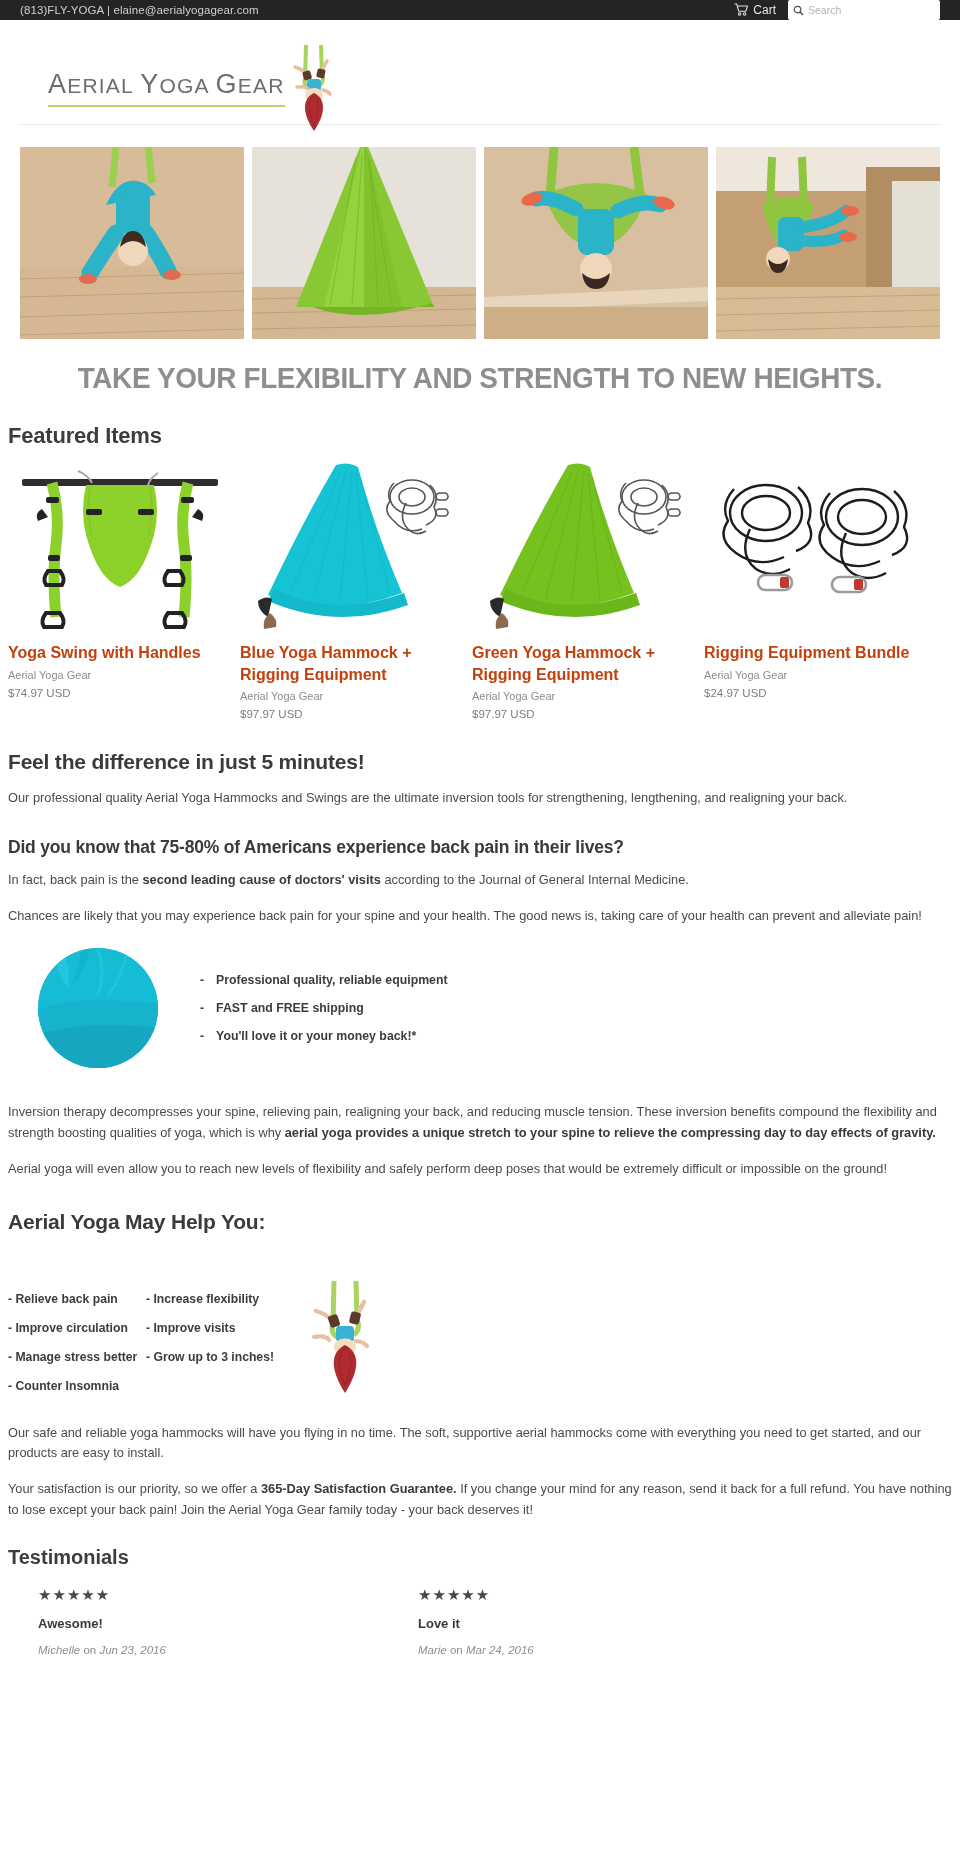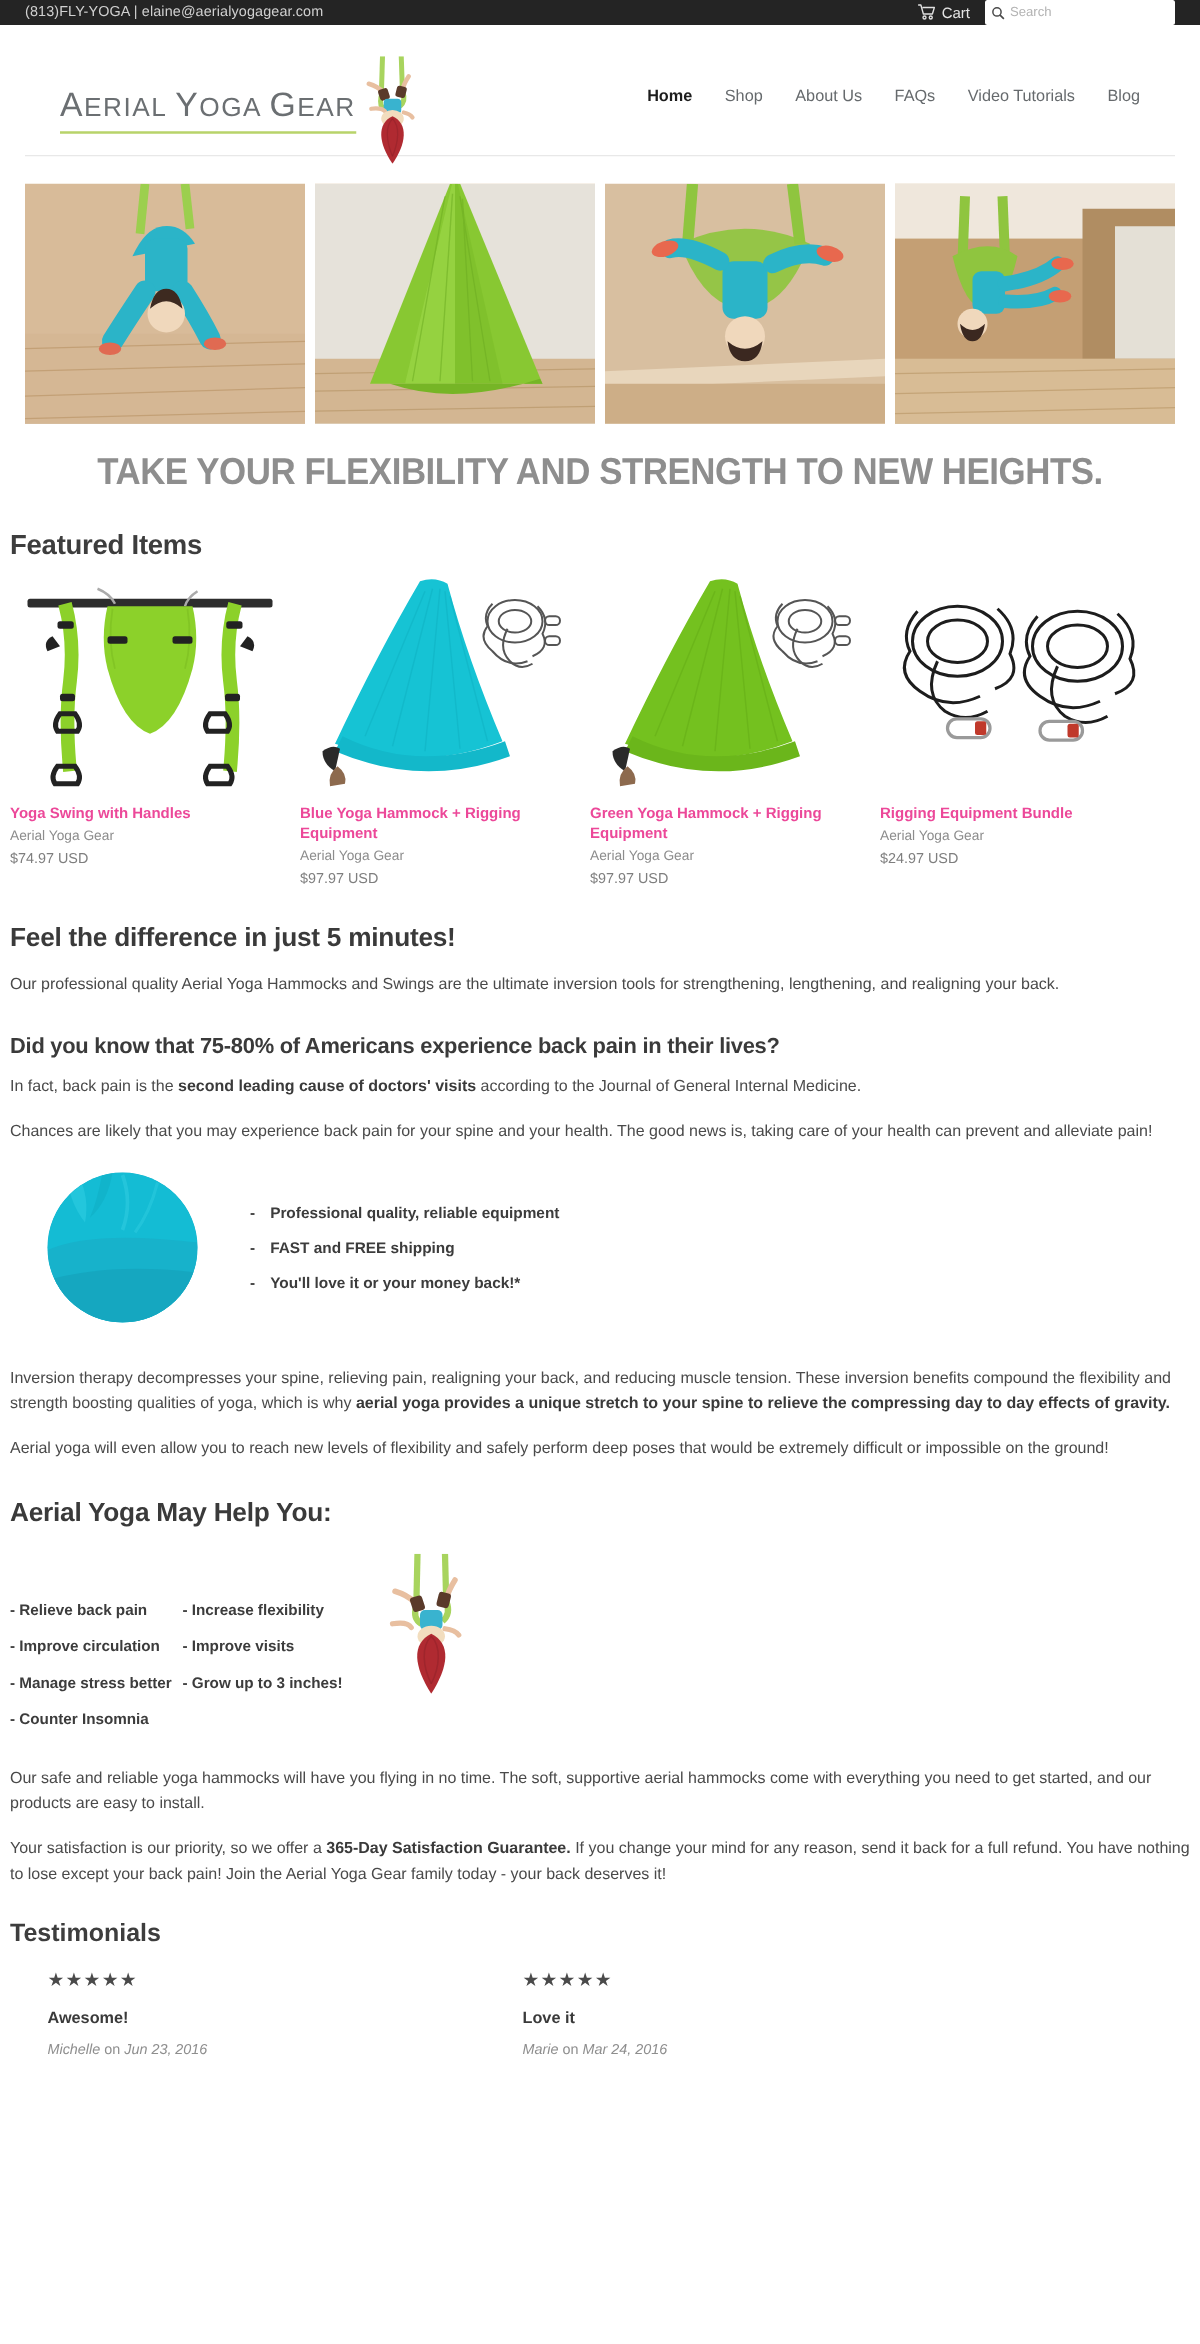--- a/index.html
+++ b/index.html
@@ -148,23 +148,23 @@
     width: 224px;
   }
   .product-img {
     width: 224px;
     height: 170px;
     background: #ffffff;
     position: relative;
     overflow: hidden;
   }
   .product-title {
-    font-size: 12px;
-    font-weight: bold;
-    color: #ec4899;
+    font-size: 16px;
+    font-weight: bold;
+    color: #c2410c;
     line-height: 1.35;
     margin-top: 9px;
   }
   .product-vendor {
     font-size: 11px;
     color: #8d8d8d;
     margin-top: 5px;
   }
   .product-price {
     font-size: 11.5px;
@@ -215,21 +215,21 @@
     font-weight: bold;
     color: #3c3c3c;
     display: flex;
     gap: 12px;
   }
   .promise-dash { color: #3c3c3c; }
 
   
   .benefits-wrap {
     display: flex;
-    align-items: flex-start;
+    align-items: flex-end;
     margin: 20px 0 30px;
     min-height: 120px;
   }
   .benefits-cols {
     display: flex;
     gap: 6px;
     padding-top: 38px;
   }
   .benefit-col { display: flex; flex-direction: column; gap: 15px; }
   .benefit-col.left { width: 132px; }
@@ -320,28 +320,20 @@
         <rect x="36" y="24" width="8" height="9" rx="2" fill="#5a3a2a" transform="rotate(14 40 28)"></rect>
         <rect x="26" y="34" width="14" height="12" rx="3" fill="#39b3cf"></rect>
         <path d="M16 42 q8 -1 11 2" stroke="#e8bfa0" stroke-width="3.4" fill="none" stroke-linecap="round"></path>
         <path d="M42 45 q5 1 7 4" stroke="#e8bfa0" stroke-width="3.4" fill="none" stroke-linecap="round"></path>
         <ellipse cx="33" cy="50" rx="9" ry="7" fill="#f2ddbe"></ellipse>
         <path d="M33 48 C20 54 22 70 33 86 C44 70 46 54 33 48 Z" fill="#b02a31"></path>
         <path d="M33 50 C27 56 28 68 33 80" stroke="#8e2027" stroke-width="1" fill="none" opacity=".5"></path>
         <path d="M33 50 C39 56 38 68 33 80" stroke="#8e2027" stroke-width="1" fill="none" opacity=".5"></path>
       </svg>
     </span>
-  </div>
-  <div class="nav">
-    <div class="nav-item active">Home</div>
-    <div class="nav-item">Shop</div>
-    <div class="nav-item">About Us</div>
-    <div class="nav-item">FAQs</div>
-    <div class="nav-item">Video Tutorials</div>
-    <div class="nav-item">Blog</div>
   </div>
 </div>
 
 <div class="hero">
   <div class="hero-photo">
     <svg width="224" height="192" viewBox="0 0 224 192" preserveAspectRatio="xMidYMid slice">
       <rect width="224" height="192" fill="#cbab88"></rect>
       <rect y="118" width="224" height="74" fill="#d5b794"></rect>
       <g stroke="#c3a076" stroke-width="1">
         <line x1="0" y1="132" x2="224" y2="126"></line>

